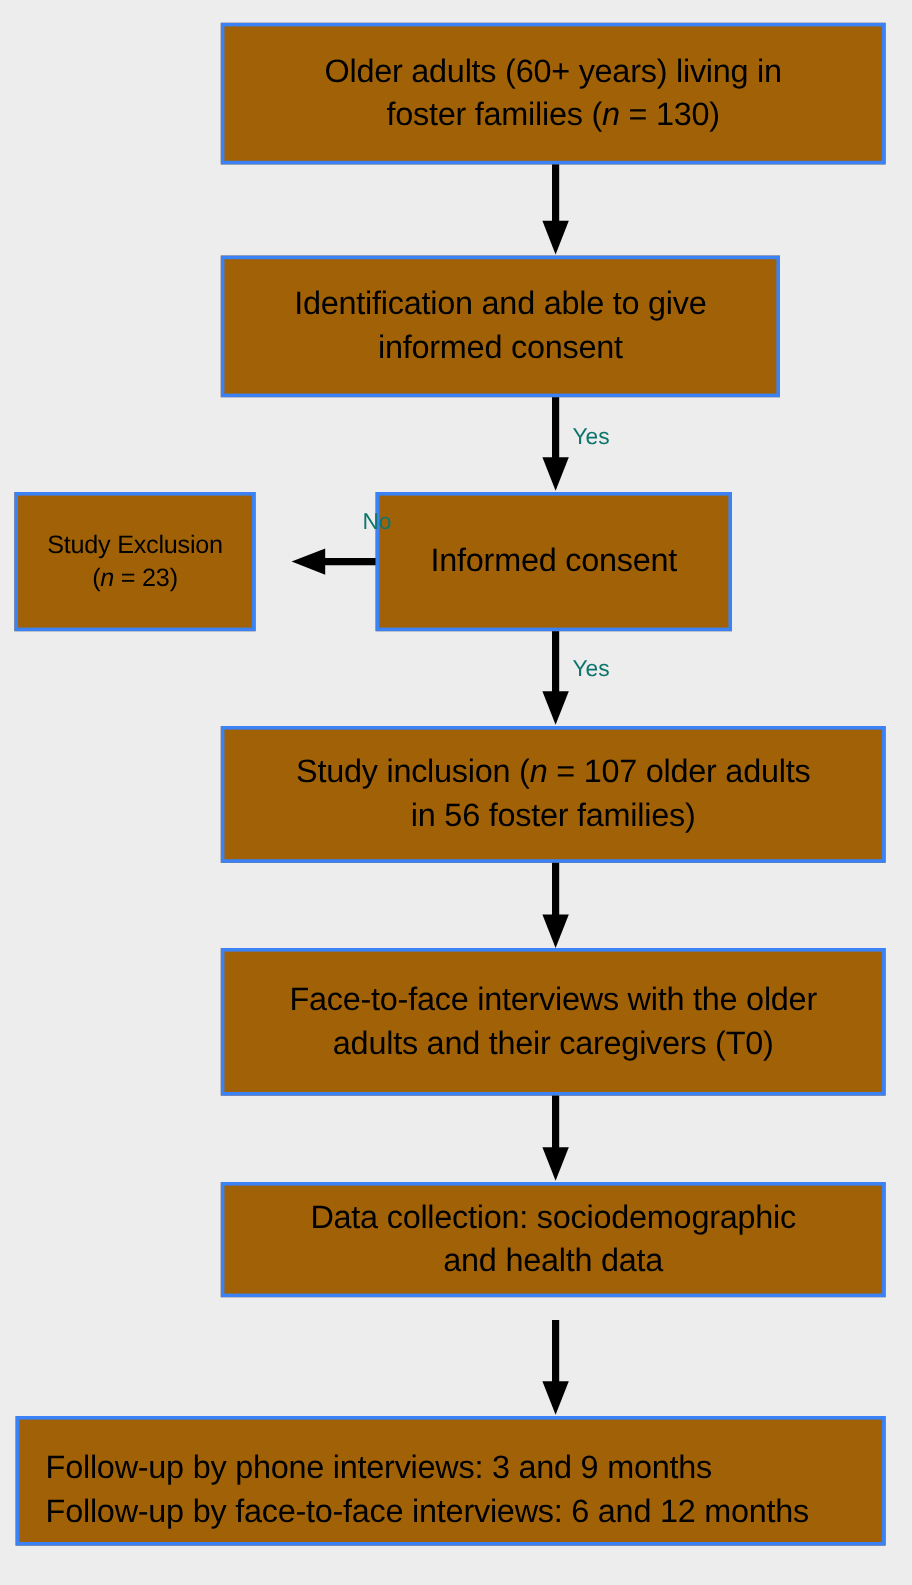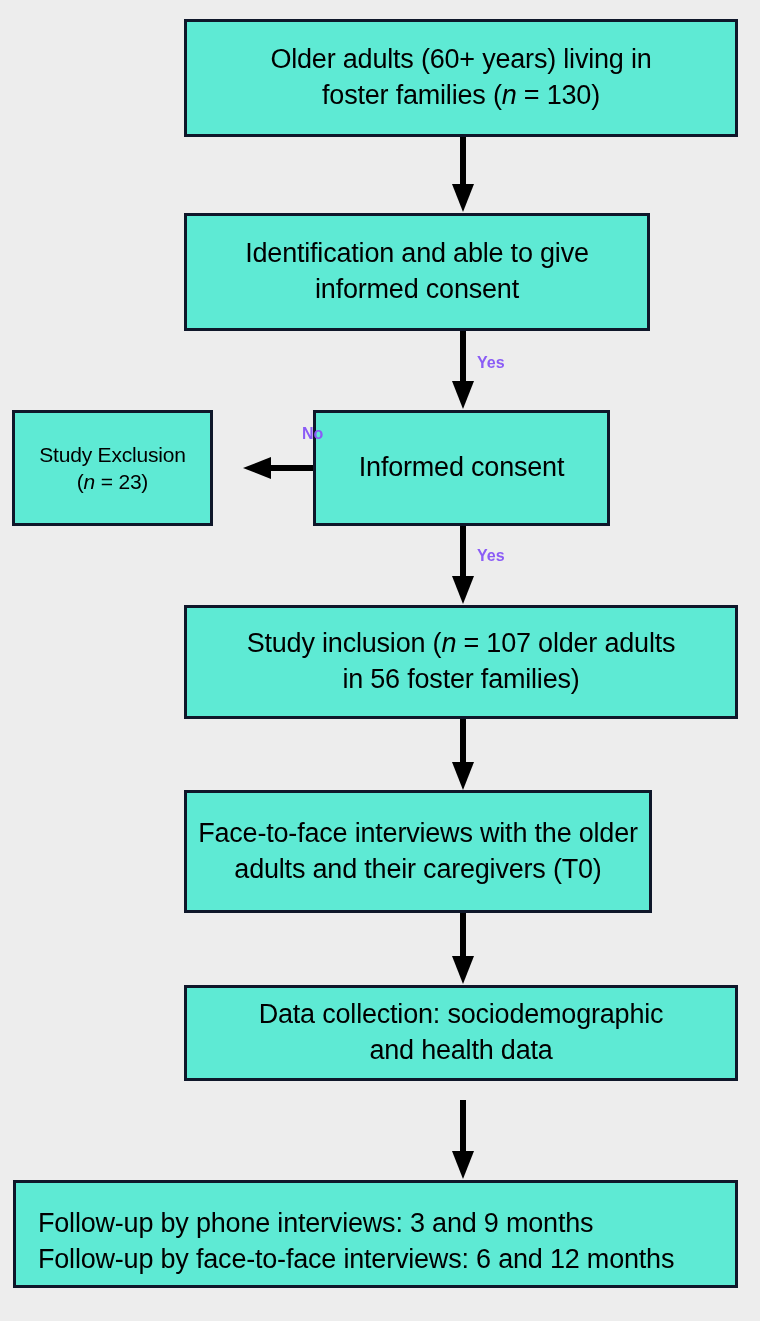--- a/index.html
+++ b/index.html
@@ -14,22 +14,22 @@
     color: #000000;
     overflow: hidden;
   }
   #flowchart {
     position: relative;
     width: 760px;
     height: 1321px;
   }
   .node {
     position: absolute;
-    background: #5eead4;
-    border: 3px solid #0f172a;
+    background: #a16207;
+    border: 3px solid #3b82f6;
     box-sizing: border-box;
     display: flex;
     align-items: center;
     justify-content: center;
     text-align: center;
     line-height: 1.32;
     font-size: 27px;
     letter-spacing: -0.2px;
   }
   .node .txt {
@@ -51,25 +51,24 @@
   }
   .arrow {
     position: absolute;
   }
   .arrow svg {
     display: block;
     overflow: visible;
   }
   .edge-label {
     position: absolute;
-    font-size: 16px;
+    font-size: 19px;
     line-height: 1;
-    color: #8b5cf6;
+    color: #0f766e;
     white-space: nowrap;
-    font-weight: bold;
   }
   .ital {
     font-style: italic;
   }
 </style>
 </head>
 <body>
 
 <div id="flowchart">
 
@@ -124,21 +123,21 @@
     <span class="txt"><span>Study inclusion (</span><span class="ital">n</span><span> = 107 older adults</span><br><span>in 56 foster families)</span></span>
   </div>
 
   <div class="arrow" style="left:452px; top:719px; width:22px; height:72px;">
     <svg width="22" height="72" viewBox="0 0 22 72">
       <line x1="11" y1="0" x2="11" y2="51" stroke="#000" stroke-width="6"></line>
       <polygon points="11,71 0,43 22,43" fill="#000"></polygon>
     </svg>
   </div>
 
-  <div class="node" style="left:184px; top:790px; width:468px; height:123px;">
+  <div class="node" style="left:184px; top:790px; width:554px; height:123px;">
     <span class="txt"><span>Face-to-face interviews with the older</span><br><span>adults and their caregivers (T0)</span></span>
   </div>
 
   <div class="arrow" style="left:452px; top:913px; width:22px; height:72px;">
     <svg width="22" height="72" viewBox="0 0 22 72">
       <line x1="11" y1="0" x2="11" y2="51" stroke="#000" stroke-width="6"></line>
       <polygon points="11,71 0,43 22,43" fill="#000"></polygon>
     </svg>
   </div>
 

